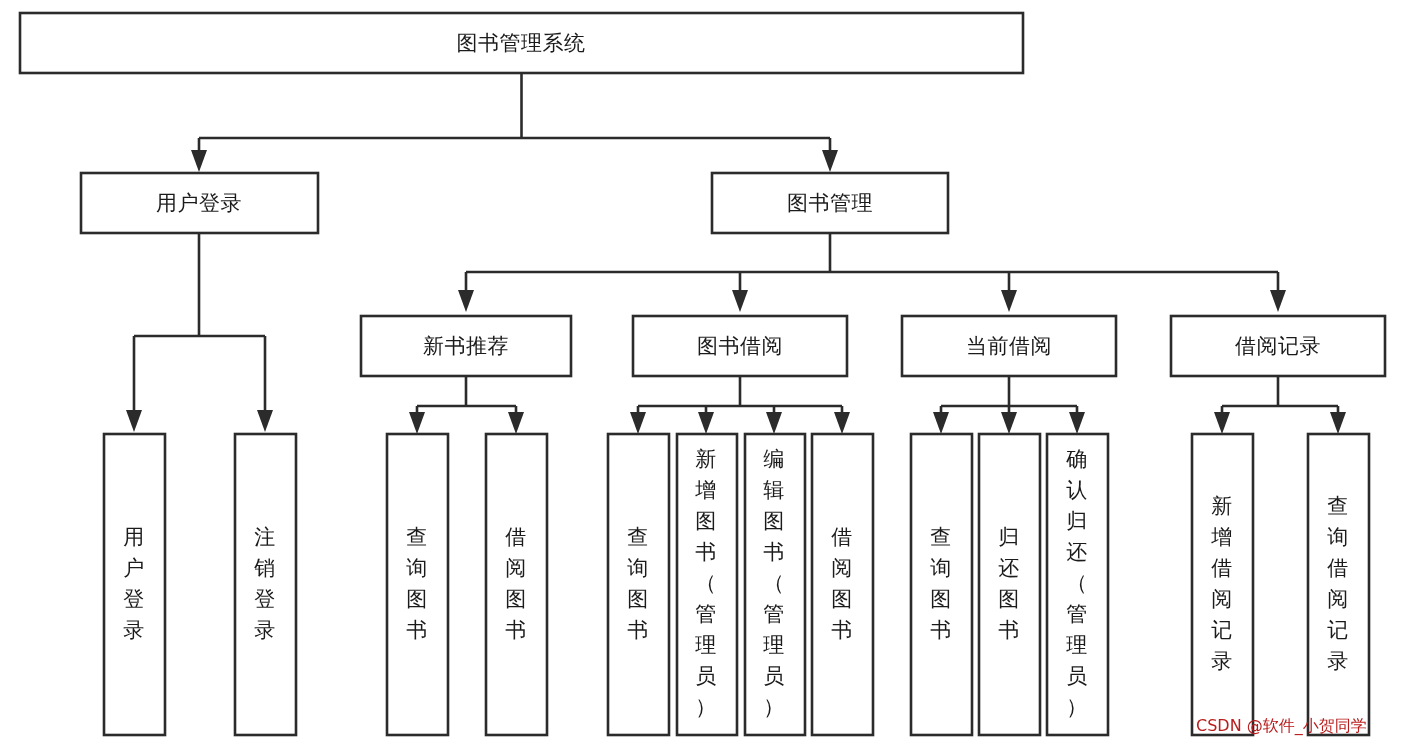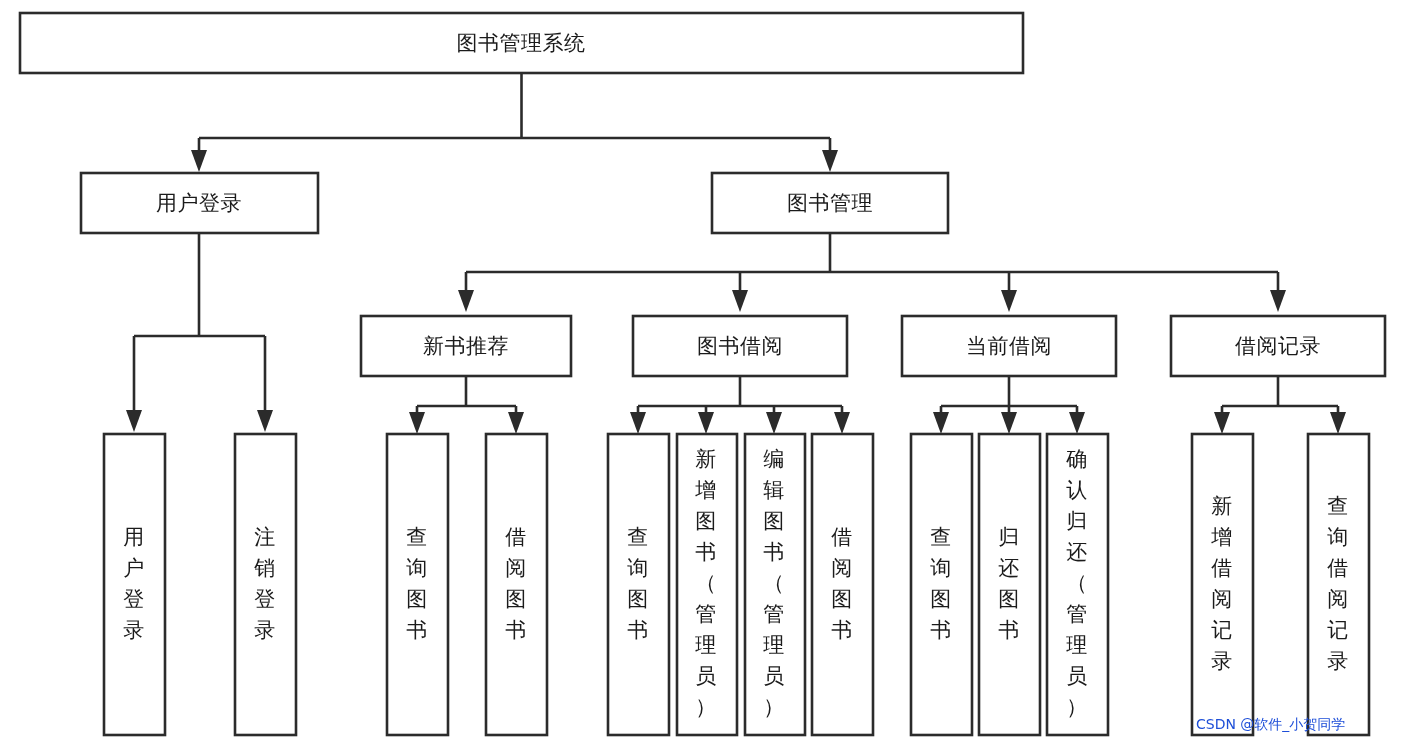--- a/index.html
+++ b/index.html
@@ -55,22 +55,22 @@
     font-family: "DejaVu Sans", "Liberation Sans", sans-serif;
     font-size: 21px;
     fill: #1b1b1b;
     text-anchor: middle;
     dominant-baseline: middle;
     letter-spacing: 0.5px;
   }
   .watermark {
     position: absolute;
     font-family: "DejaVu Sans", "Liberation Sans", sans-serif;
-    font-size: 14px;
-    color: #1d4ed8;
+    font-size: 16px;
+    color: #b91c1c;
     white-space: nowrap;
     user-select: none;
   }
 </style>
 </head>
 <body>
 
 <div id="diagram-root">
 
   <svg id="diagram-svg" viewBox="0 0 1405 747" xmlns="http://www.w3.org/2000/svg">

